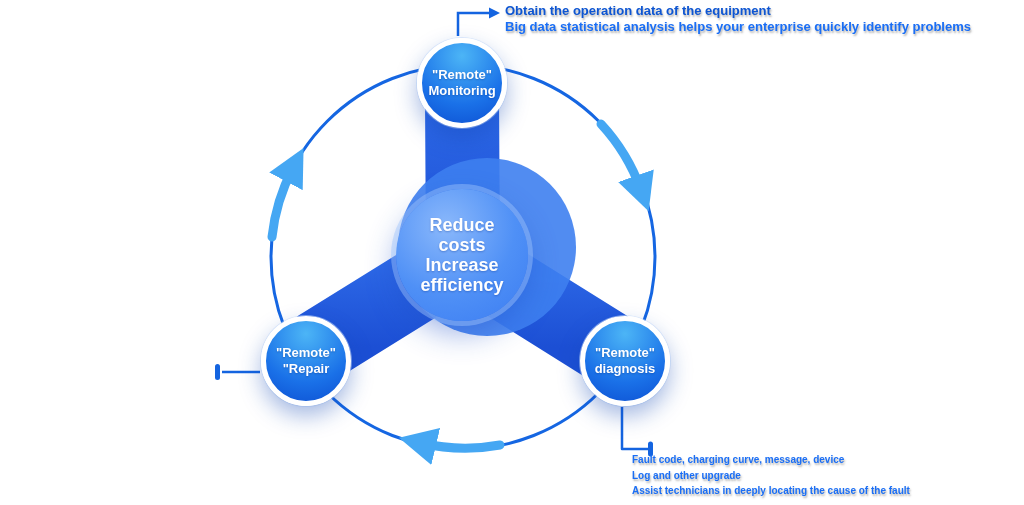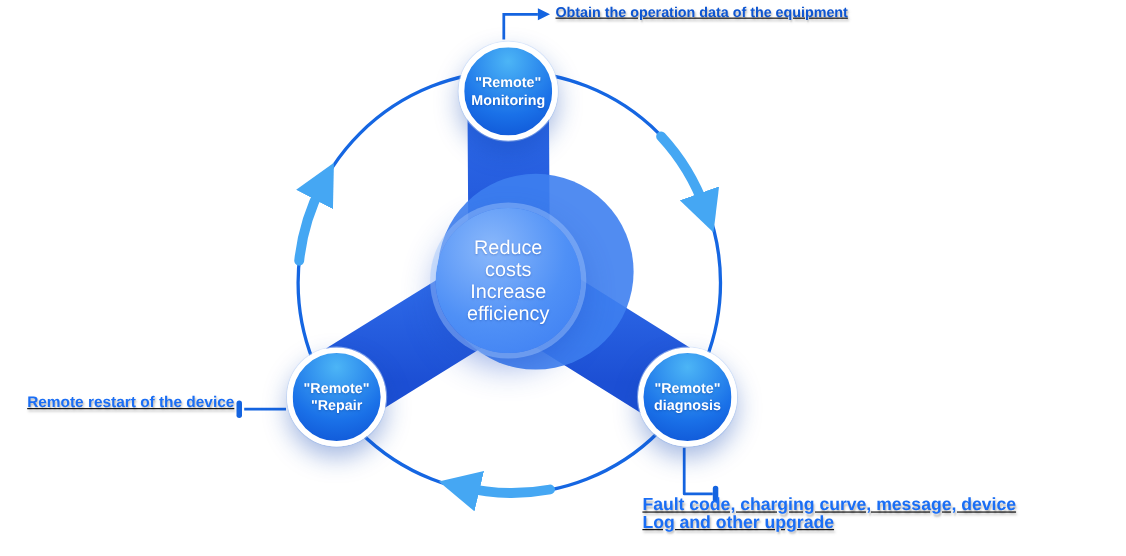--- a/index.html
+++ b/index.html
@@ -18,21 +18,21 @@
     position: absolute;
     left: 396px; top: 189px;
     width: 132px; height: 132px;
     border-radius: 50%;
     background: radial-gradient(circle at 38% 28%, #8ab8fb 0%, #4f90f6 55%, #3b7cf2 100%);
     box-shadow: 0 0 0 5px rgba(160,198,252,.45), 0 12px 30px rgba(30,80,200,.45);
     display: flex; align-items: center; justify-content: center;
     text-align: center;
   }
   .center-circle .label {
-    color: #ffffff; font-weight: normal; font-size: 18px; line-height: 20px;
+    color: #ffffff; font-weight: bold; font-size: 18px; line-height: 20px;
     white-space: pre-line;
     text-shadow: 0 1px 2px rgba(10,50,140,.35);
   }
 
   
   .node {
     position: absolute;
     width: 90px; height: 90px; box-sizing: border-box;
     border: 5px solid #ffffff;
     border-radius: 50%;
@@ -44,31 +44,31 @@
   .node .label {
     color: #ffffff; font-weight: bold; font-size: 13px; line-height: 16px;
     white-space: pre-line;
     text-shadow: 0 1px 2px rgba(10,50,140,.4);
   }
   .node-monitoring { left: 417px; top: 38px; }
   .node-repair     { left: 261px; top: 316px; }
   .node-diagnosis  { left: 580px; top: 316px; }
 
   
-  .anno { position: absolute; font-weight: bold; text-decoration: underline; }
+  .anno { position: absolute; font-weight: bold; }
   .anno .line {
     color: #1a6ef5;
     text-shadow: 1px 2px 2px rgba(105,105,105,.5);
   }
   .anno .dark { color: #0d55d2; }
   .anno-monitoring { left: 505px; top: 3px; font-size: 13px; }
   .anno-monitoring .line { line-height: 16px; }
   .anno-repair { left: 0px; top: 357px; width: 213px; text-align: right; font-size: 14px; }
   .anno-repair .line { line-height: 17px; }
-  .anno-diagnosis { left: 584px; top: 452px; font-size: 16px; }
+  .anno-diagnosis { left: 632px; top: 452px; font-size: 10px; }
   .anno-diagnosis .line { line-height: 15.5px; }
 </style>
 </head>
 <body>
 
 <div class="stage">
 
   <svg class="bg" width="1024" height="505" viewBox="0 0 1024 505">
     <defs>
       <linearGradient id="spokeGrad" x1="0" y1="0" x2="0" y2="1">
@@ -128,24 +128,25 @@
     <div class="label">"Remote"
 "Repair</div>
   </div>
   <div class="node node-diagnosis">
     <div class="label">"Remote"
 diagnosis</div>
   </div>
 
   <div class="anno anno-monitoring">
     <div class="line dark">Obtain the operation data of the equipment</div>
+    <div class="line">Big data statistical analysis helps your enterprise quickly identify problems</div>
   </div>
 
   <div class="anno anno-repair">
-    <div class="line">Remote restart of the device</div>
   </div>
 
   <div class="anno anno-diagnosis">
     <div class="line">Fault code, charging curve, message, device</div>
     <div class="line">Log and other upgrade</div>
+    <div class="line">Assist technicians in deeply locating the cause of the fault</div>
   </div>
 
 </div>
 
 </body></html>

